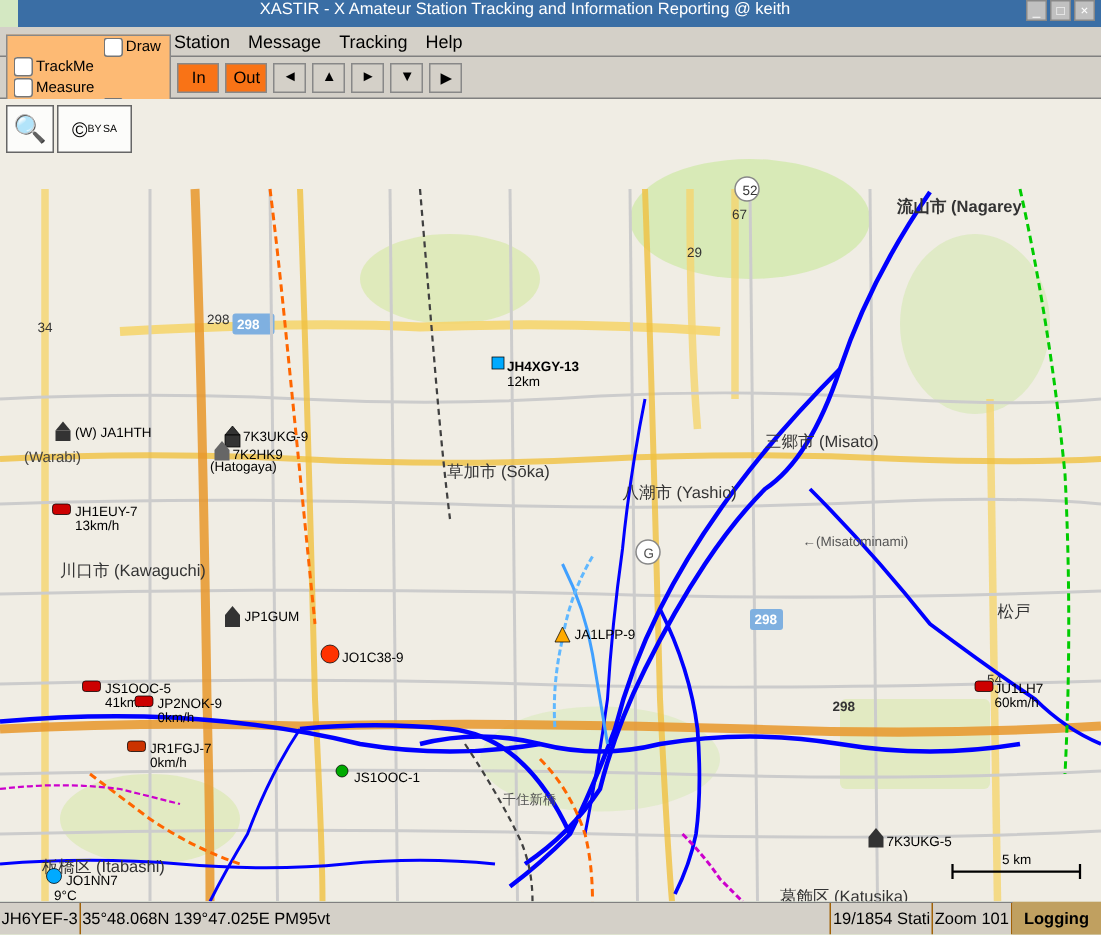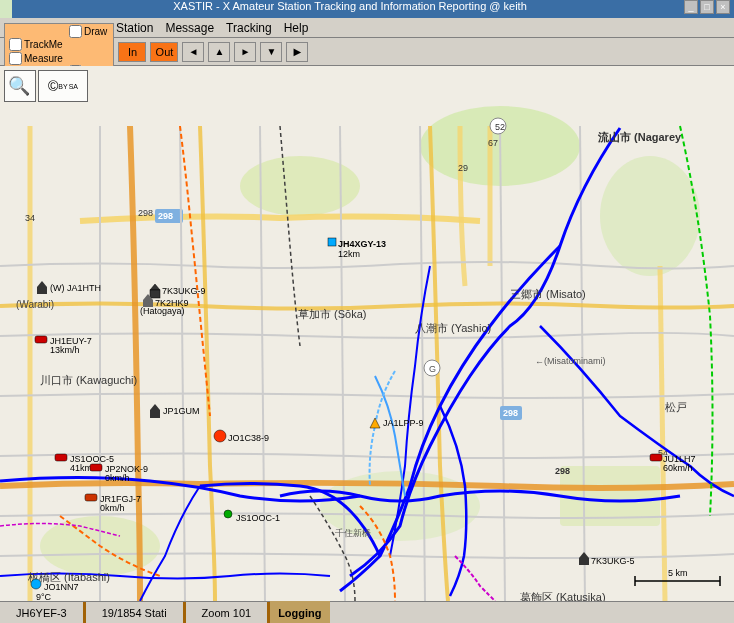--- a/index.html
+++ b/index.html
@@ -144,22 +144,22 @@
     
     #statusbar {
       background: #d4d0c8;
       border-top: 1px solid #808080;
       height: 22px;
       display: flex;
       align-items: center;
       font-size: 11px;
     }
     .status-item {
-      padding: 0 16px;
-      border-right: 3px solid #a16207;
+      padding: 0 1px;
+      border-right: 1px solid #a16207;
       height: 100%;
       display: flex;
       align-items: center;
       white-space: nowrap;
       text-align: center;
     }
     .status-item-logging {
       padding: 16px 8px;
       height: 100%;
       display: flex;
@@ -410,16 +410,17 @@
       <div style="font-size:7px; display:flex; gap:1px;">
         <span>BY</span>
           <span>SA</span>
       </div>
     </div>
   </div>
 </div>
 
 <div id="statusbar">
   <div class="status-item">JH6YEF-3</div>
+  <div class="status-item" style="flex:1;">35°48.068N  139°47.025E  PM95vt</div>
   <div class="status-item">19/1854 Stati</div>
   <div class="status-item">Zoom 101</div>
   <div class="status-item-logging">Logging</div>
 </div>
 
 </body></html>

